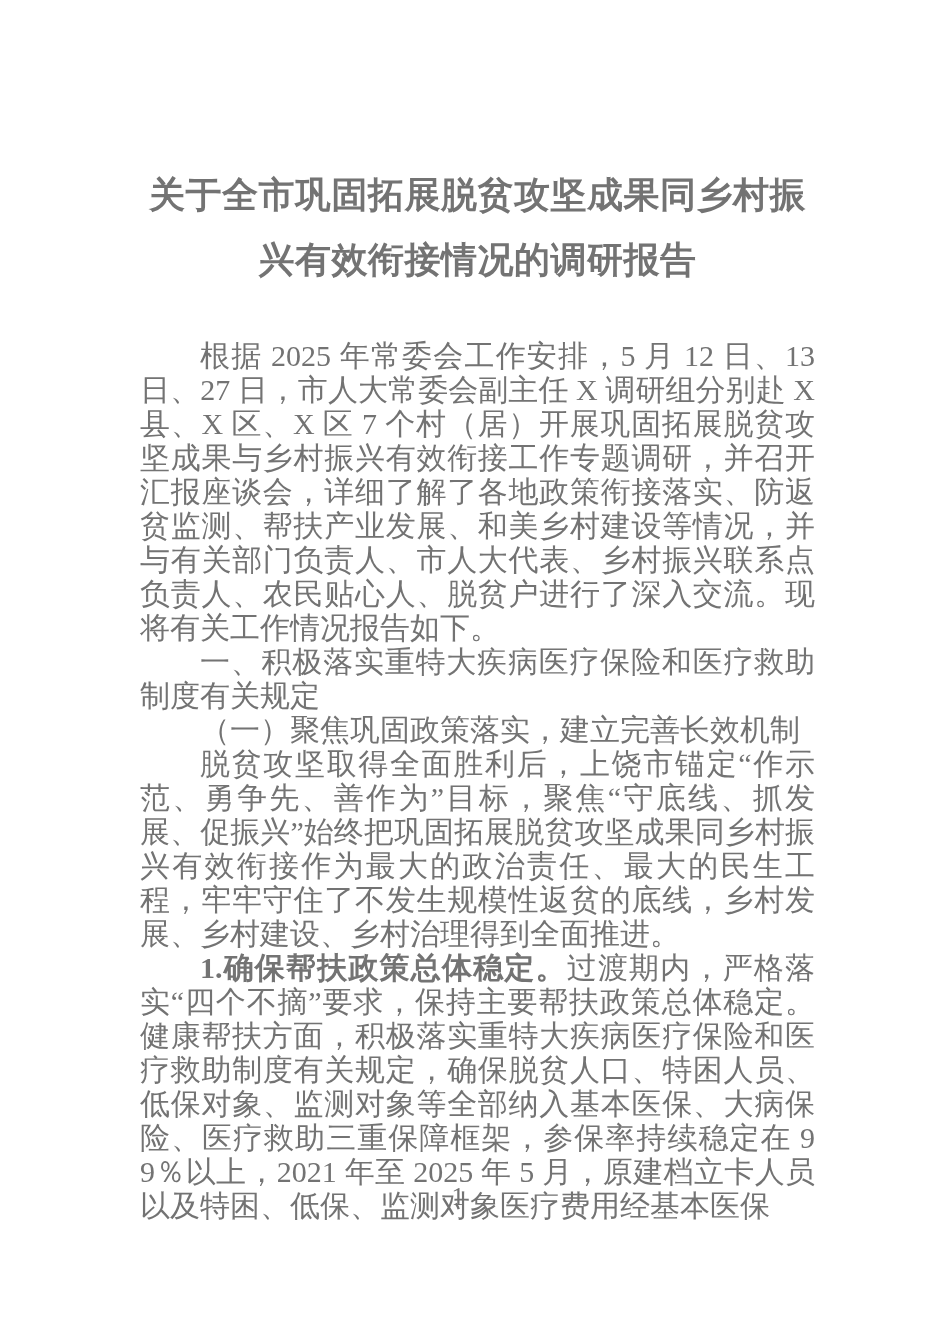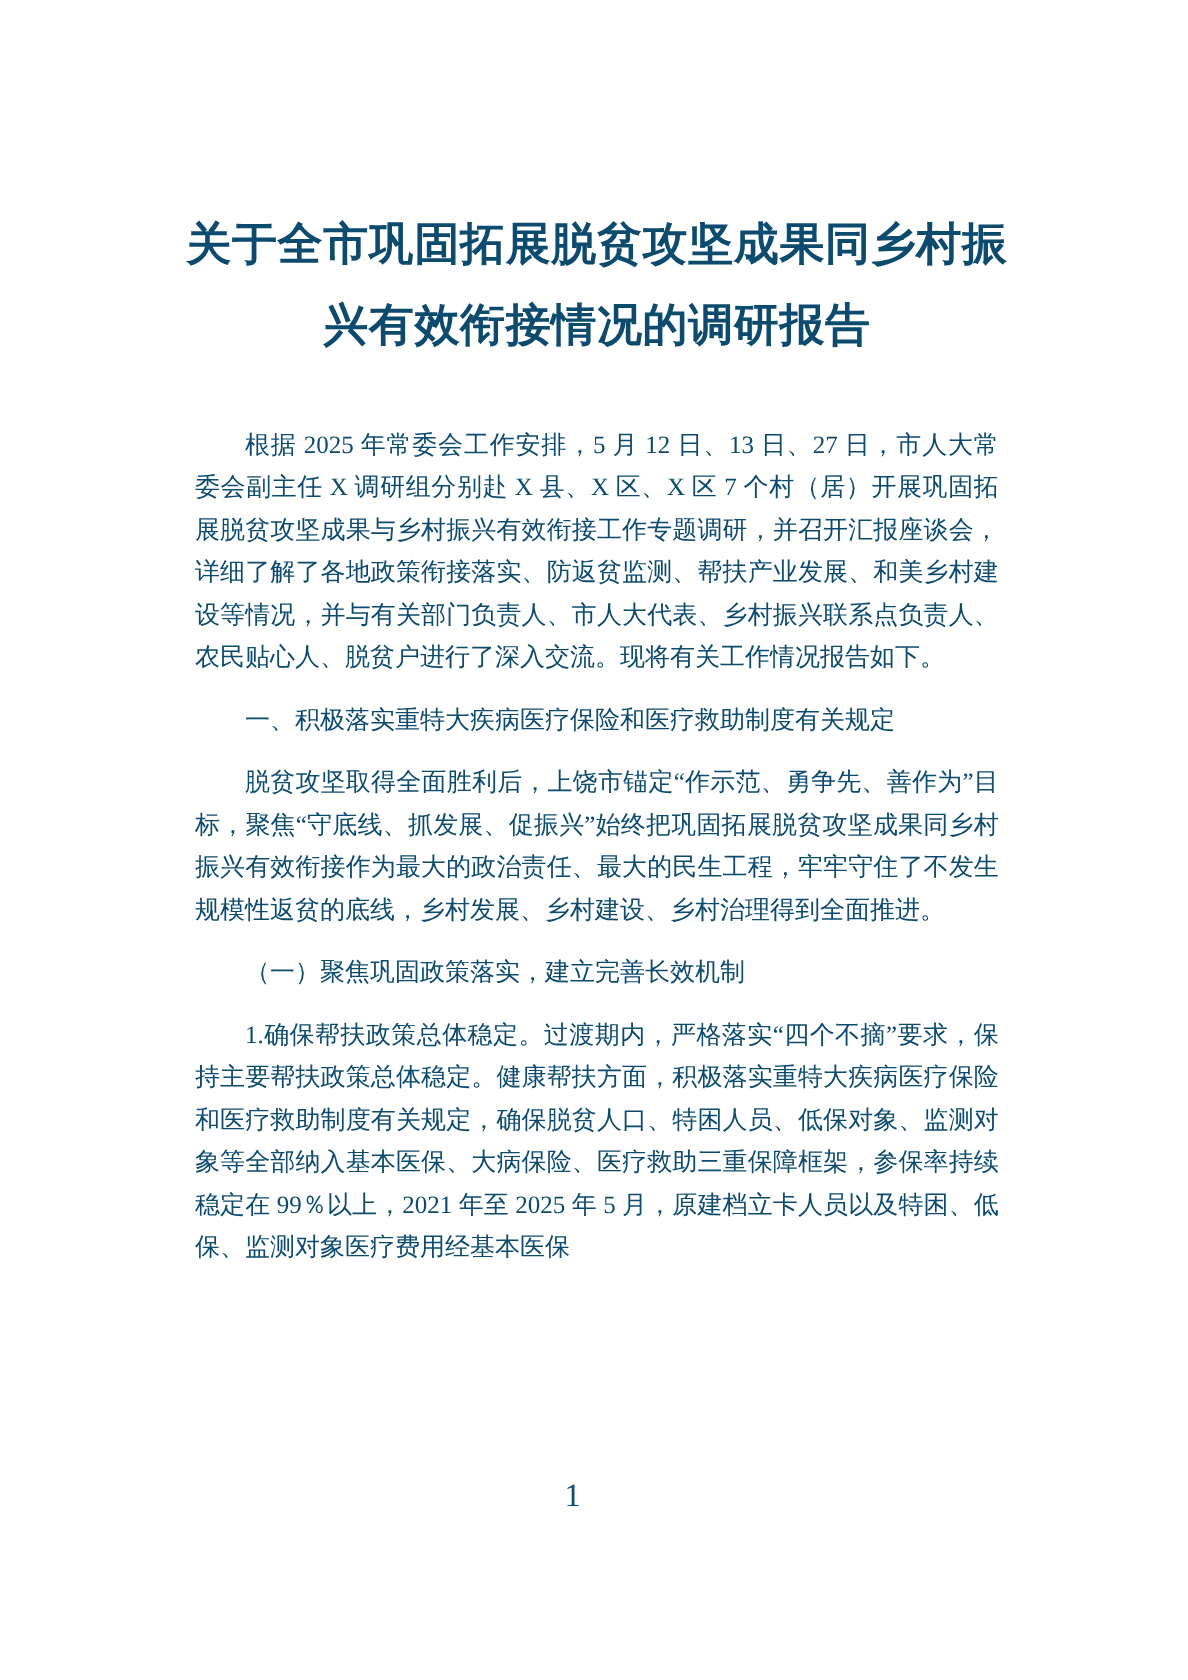--- a/index.html
+++ b/index.html
@@ -5,48 +5,48 @@
   html, body {
     margin: 0;
     padding: 0;
     background: #ffffff;
   }
   .page {
     position: relative;
     width: 916px;
     height: 1344px;
     background: #ffffff;
-    color: #0c4a6e;
+    color: #737373;
     font-family: "Liberation Serif", serif;
     overflow: hidden;
   }
   .content {
     position: absolute;
     left: 140px;
     top: 163px;
     width: 675px;
   }
   .doc-title {
     margin: 0 0 46px 0;
     font-size: 36px;
     line-height: 65px;
     font-weight: 600;
     text-align: center;
     letter-spacing: 0.5px;
   }
   .body-text p.para {
-    margin: 16px;
-    font-size: 20px;
+    margin: 0;
+    font-size: 30px;
     line-height: 34px;
     text-align: justify;
     text-indent: 2em;
     word-break: break-all;
   }
   .body-text .paragraph-lead {
-    font-weight: normal;
+    font-weight: bold;
   }
   .page-number {
     position: absolute;
     left: 0;
     right: 0;
     top: 1180px;
     text-align: center;
     font-size: 26px;
     line-height: 34px;
     font-family: "Liberation Serif", serif;
@@ -54,19 +54,19 @@
 </style>
 </head>
 <body>
 
 <div class="page">
   <div class="content">
     <h1 class="doc-title">关于全市巩固拓展脱贫攻坚成果同乡村振兴有效衔接情况的调研报告</h1>
     <div class="body-text" id="paragraphs">
         <p class="para para-body">根据 2025 年常委会工作安排，5 月 12 日、13 日、27 日，市人大常委会副主任 X 调研组分别赴 X 县、X 区、X 区 7 个村（居）开展巩固拓展脱贫攻坚成果与乡村振兴有效衔接工作专题调研，并召开汇报座谈会，详细了解了各地政策衔接落实、防返贫监测、帮扶产业发展、和美乡村建设等情况，并与有关部门负责人、市人大代表、乡村振兴联系点负责人、农民贴心人、脱贫户进行了深入交流。现将有关工作情况报告如下。</p>
         <p class="para para-heading">一、积极落实重特大疾病医疗保险和医疗救助制度有关规定</p>
+        <p class="para para-subheading">（一）聚焦巩固政策落实，建立完善长效机制</p>
         <p class="para para-body">脱贫攻坚取得全面胜利后，上饶市锚定“作示范、勇争先、善作为”目标，聚焦“守底线、抓发展、促振兴”始终把巩固拓展脱贫攻坚成果同乡村振兴有效衔接作为最大的政治责任、最大的民生工程，牢牢守住了不发生规模性返贫的底线，乡村发展、乡村建设、乡村治理得到全面推进。</p>
-        <p class="para para-subheading">（一）聚焦巩固政策落实，建立完善长效机制</p>
         <p class="para para-body"><strong class="paragraph-lead">1.确保帮扶政策总体稳定。</strong>过渡期内，严格落实“四个不摘”要求，保持主要帮扶政策总体稳定。健康帮扶方面，积极落实重特大疾病医疗保险和医疗救助制度有关规定，确保脱贫人口、特困人员、低保对象、监测对象等全部纳入基本医保、大病保险、医疗救助三重保障框架，参保率持续稳定在 99％以上，2021 年至 2025 年 5 月，原建档立卡人员以及特困、低保、监测对象医疗费用经基本医保</p>
       </div>
   </div>
   <div class="page-number">1</div>
 </div>
 
 </body></html>

